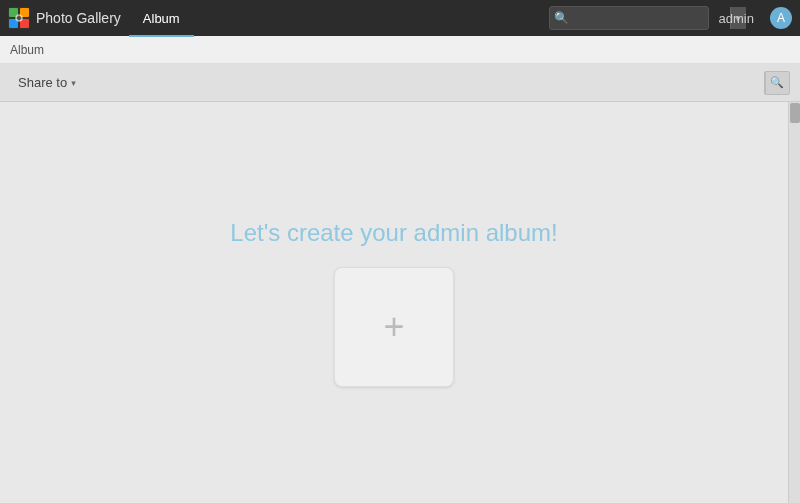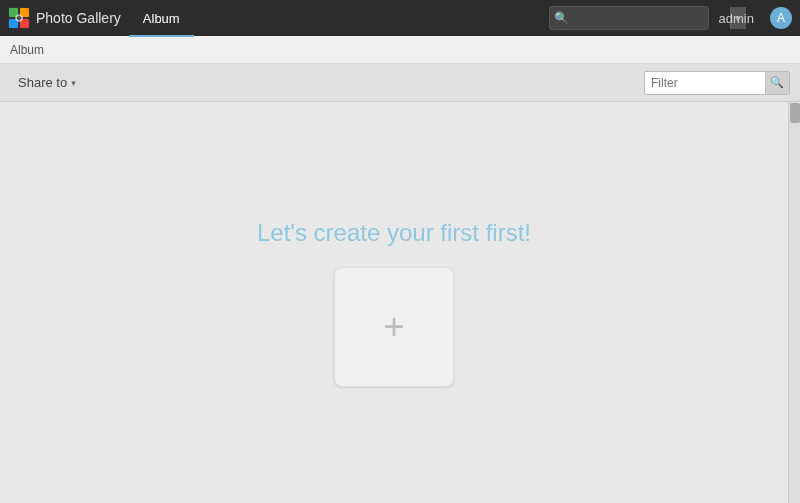--- a/index.html
+++ b/index.html
@@ -265,30 +265,29 @@
   <span>Album</span>
 </div>
 
 <div class="toolbar">
   <button class="toolbar-btn">
     <span>Share to</span>
     <span class="share-arrow">▾</span>
   </button>
   <div class="toolbar-spacer"></div>
   <div class="filter-area">
-    <input class="filter-input" type="text" placeholder="Filter" style="">
     <button class="filter-search-btn">
       <span>🔍</span>
     </button>
   </div>
 </div>
 
 <div class="content-wrapper">
   <main class="main-content">
-    <h2 class="empty-title">Let's create your first first!</h2>
+    <h2 class="empty-title">Let's create your admin album!</h2>
     <div class="create-album-box">
       <span class="plus-icon">+</span>
     </div>
   </main>
   <div class="scrollbar-track">
     <div class="scrollbar-thumb"></div>
   </div>
 </div>
 
 </body></html>

